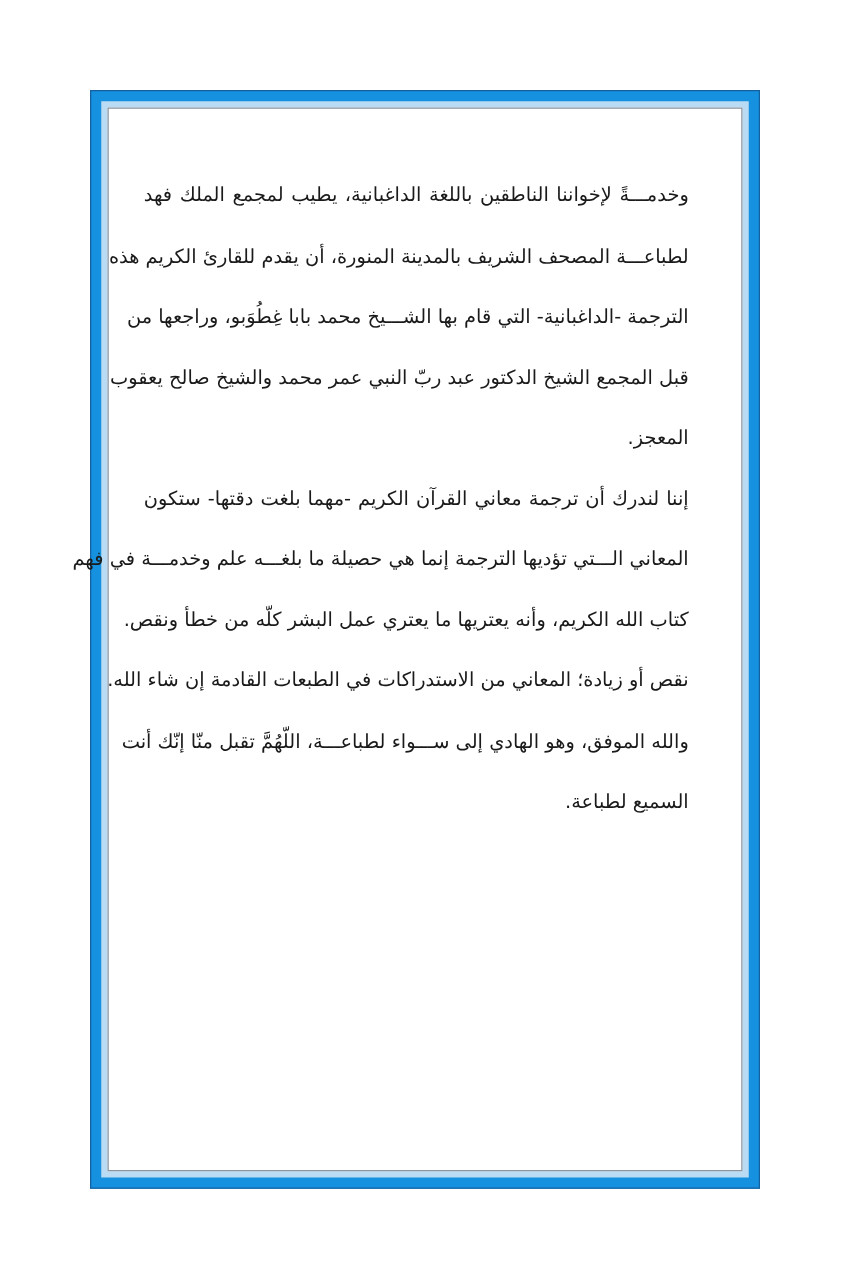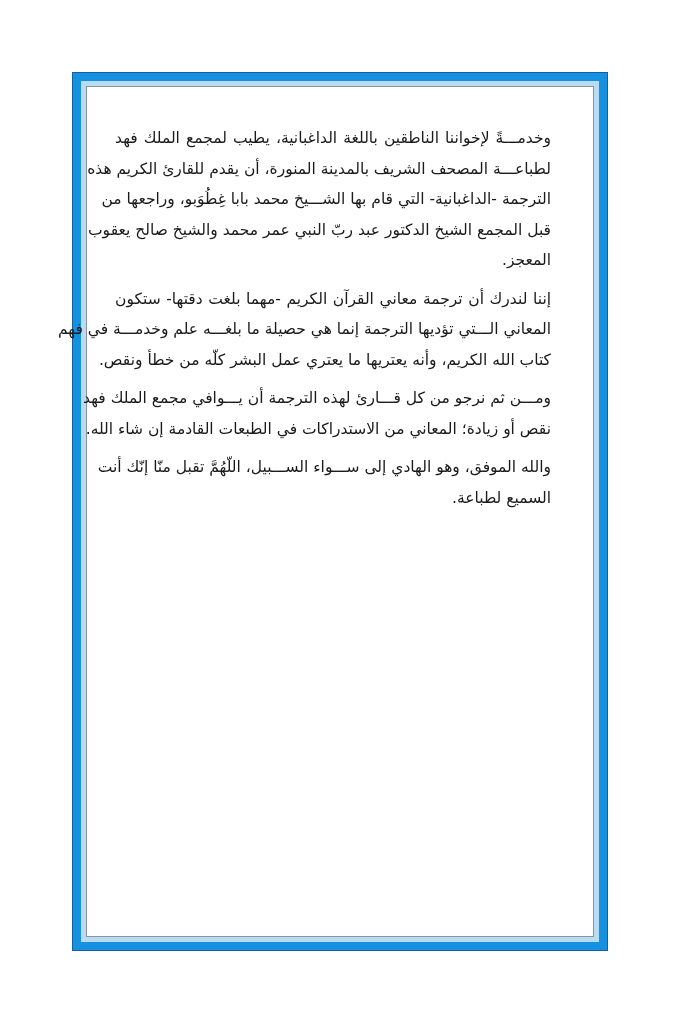--- a/index.html
+++ b/index.html
@@ -59,20 +59,21 @@
     text-indent: 0;
   }
   .para.indented {
     text-indent: 14px;
   }
   .line {
     display: block;
     white-space: nowrap;
     text-align: justify;
     text-align-last: justify;
+    margin-top: 18px;
   }
   .line.last {
     text-align-last: right;
   }
 </style>
 </head>
 <body>
 
 <div class="frame-outer">
   <div class="frame-light">
@@ -88,25 +89,24 @@
         </p>
 
 
         <p class="para indented">
           <span class="line">إننا لندرك أن ترجمة معاني القرآن الكريم -مهما بلغت دقتها- ستكون</span>
           <span class="line">المعاني الـــتي تؤديها الترجمة إنما هي حصيلة ما بلغـــه علم وخدمـــة في فهم</span>
           <span class="line">كتاب الله الكريم، وأنه يعتريها ما يعتري عمل البشر كلّه من خطأ ونقص.</span>
         </p>
 
         <p class="para indented">
-          <span class="line">ومـــن ثم نرجو من كل قـــارئ لهذه الترجمة أن يـــوافي مجمع الملك فهد</span>
           <span class="line">نقص أو زيادة؛ المعاني من الاستدراكات في الطبعات القادمة إن شاء الله.</span>
         </p>
 
         <p class="para indented">
-          <span class="line">والله الموفق، وهو الهادي إلى ســـواء الســـبيل، اللّهُمَّ تقبل منّا إنّك أنت</span>
+          <span class="line">والله الموفق، وهو الهادي إلى ســـواء لطباعـــة، اللّهُمَّ تقبل منّا إنّك أنت</span>
           <span class="line last">السميع لطباعة.</span>
         </p>
 
       </div>
     </div>
   </div>
 </div>
 
 </body></html>

